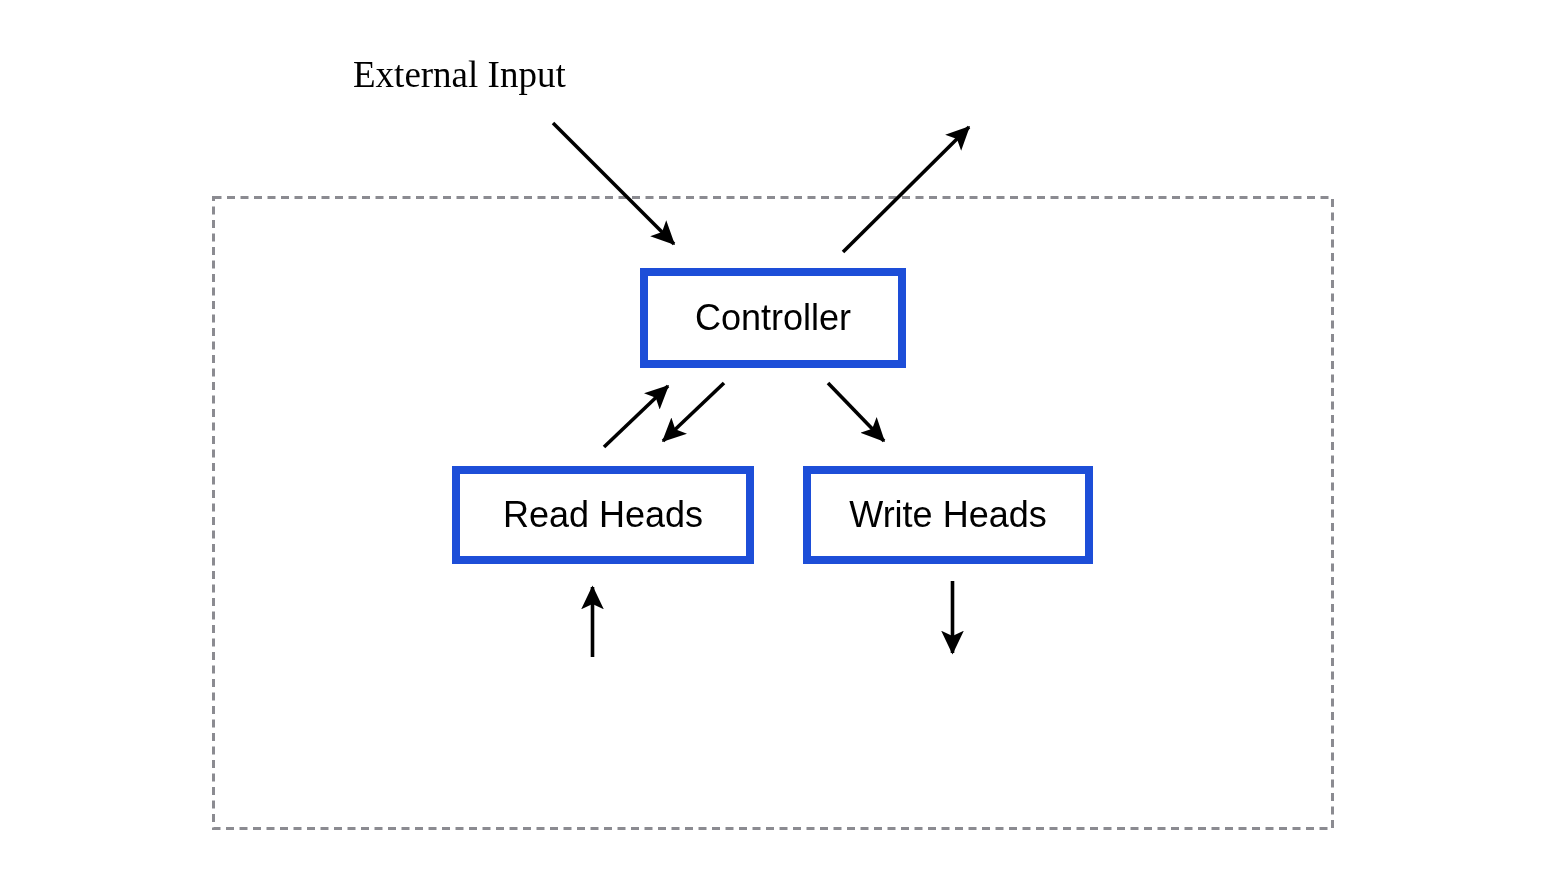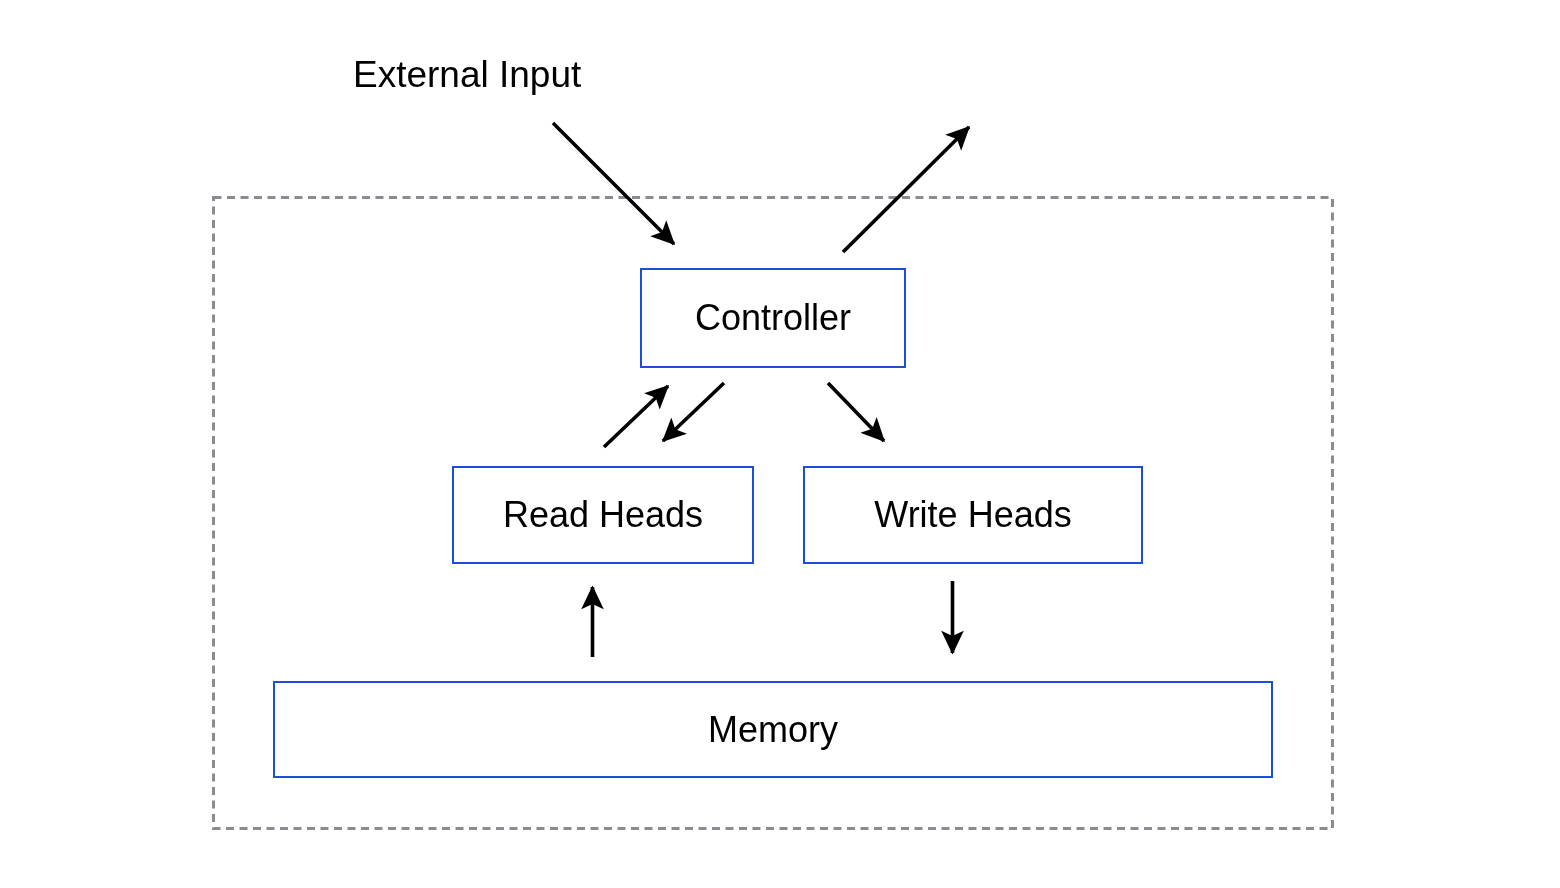--- a/index.html
+++ b/index.html
@@ -25,54 +25,54 @@
     position: absolute;
     left: 0;
     top: 0;
     width: 1560px;
     height: 888px;
   }
   .node-box {
     position: absolute;
     box-sizing: border-box;
     background: #ffffff;
-    border: 2px solid #1d4ed8;
+    border: 8px solid #1d4ed8;
     display: flex;
     align-items: center;
     justify-content: center;
     color: #000000;
     font-family: "Liberation Sans", sans-serif;
     font-size: 36px;
     line-height: 1;
     letter-spacing: 0px;
   }
   .ext-label {
     position: absolute;
     color: #000000;
-    font-family: Liberation Sans, sans-serif;
+    font-family: Liberation Serif, serif;
     font-size: 37px;
     line-height: 1;
     white-space: nowrap;
   }
   #box-controller {
     left: 640px;
     top: 268px;
     width: 266px;
     height: 100px;
   }
   #box-read-heads {
     left: 452px;
     top: 466px;
     width: 302px;
     height: 98px;
   }
   #box-write-heads {
     left: 803px;
     top: 466px;
-    width: 340px;
+    width: 290px;
     height: 98px;
   }
   #box-memory {
     left: 273px;
     top: 681px;
     width: 1000px;
     height: 97px;
   }
   #label-external-input {
     left: 353px;
@@ -117,20 +117,17 @@
   </div>
 
   <div class="node-box" id="box-read-heads">
     <span>Read Heads</span>
   </div>
 
   <div class="node-box" id="box-write-heads">
     <span>Write Heads</span>
   </div>
 
-  <div class="node-box" id="box-memory">
-    <span>Memory</span>
-  </div>
 
   <div class="ext-label" id="label-external-input">External Input</div>
 
 
 </div>
 
 </body></html>

